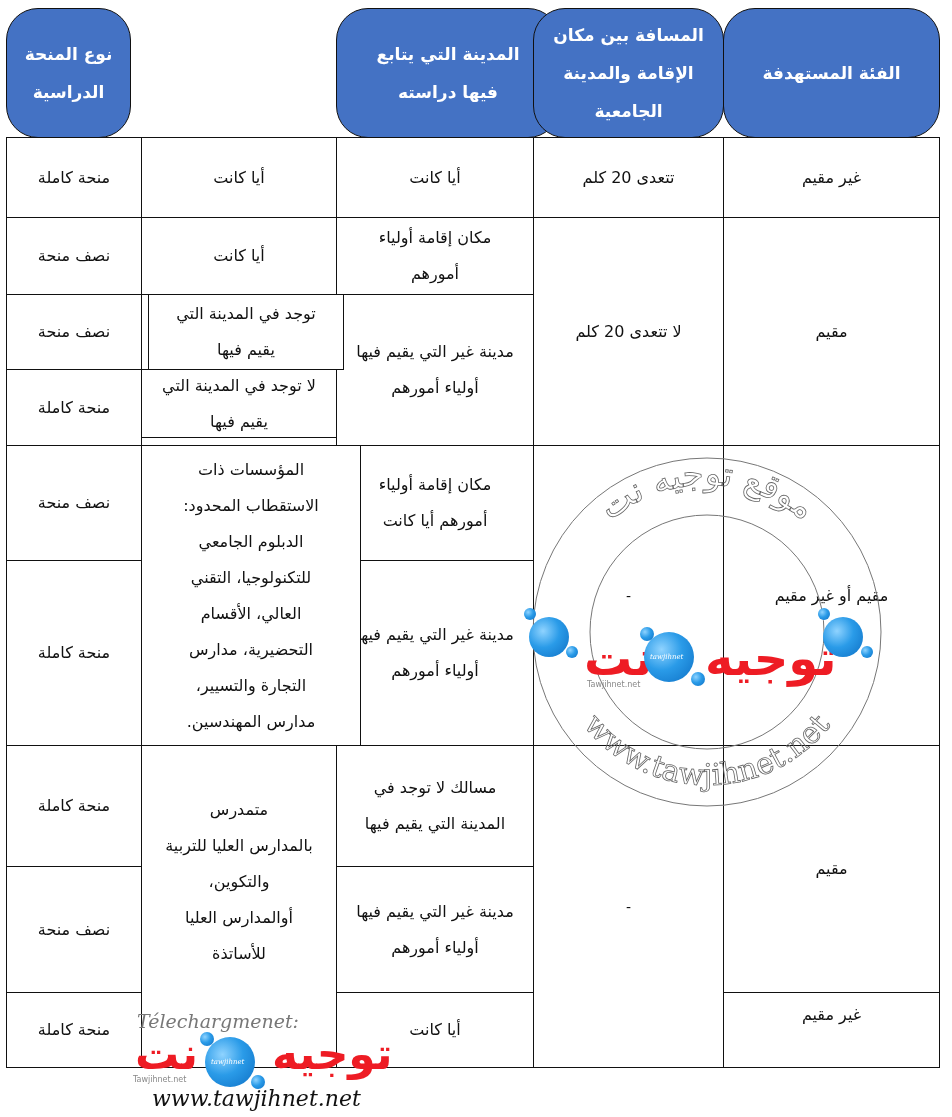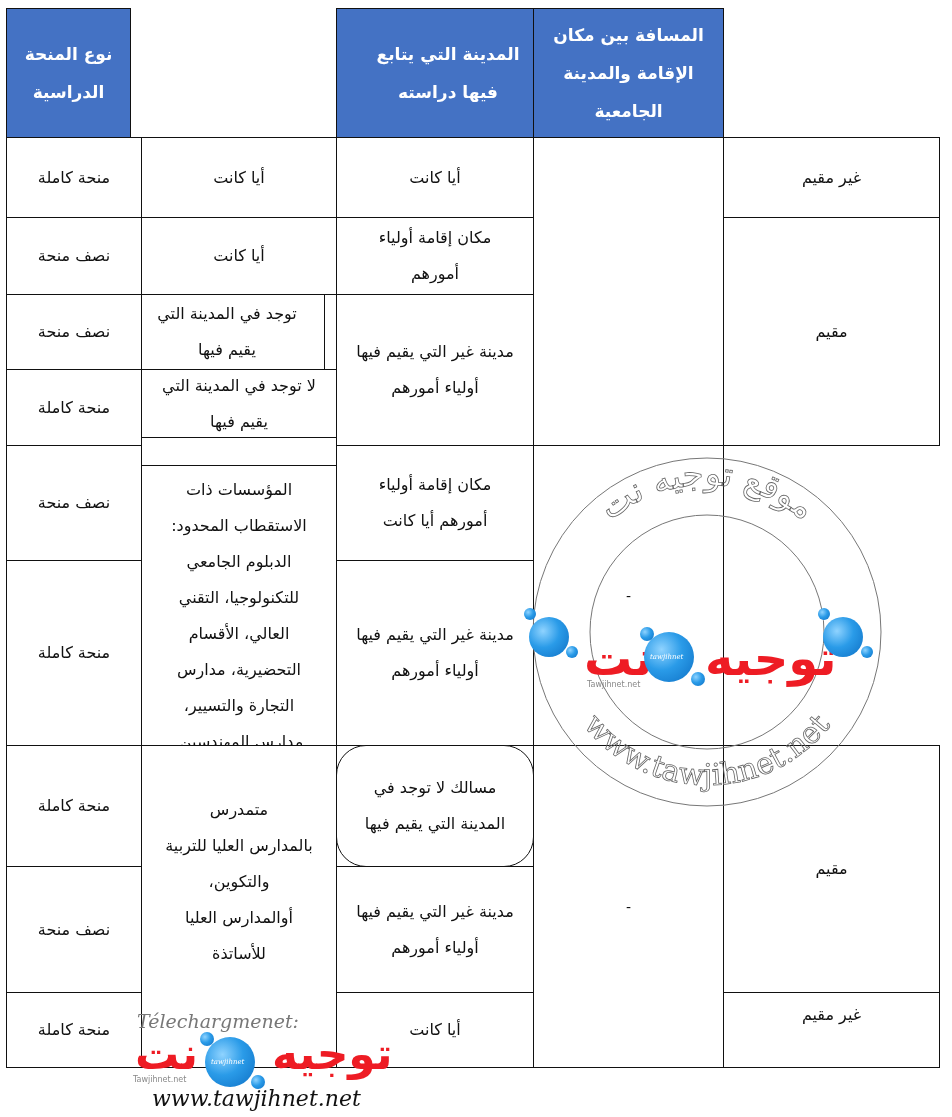--- a/index.html
+++ b/index.html
@@ -2,21 +2,21 @@
 <html><head>
 <meta charset="utf-8">
 <style>
   html, body { margin:0; padding:0; background:#ffffff; }
   body { width:952px; height:1117px; position:relative; overflow:hidden;
          font-family:"DejaVu Sans", sans-serif; color:#111; }
   .tbl { position:absolute; left:6px; top:8px; width:934px; height:1060px; }
   .cell { position:absolute; box-sizing:border-box; border:1.5px solid #111;
           display:flex; align-items:center; justify-content:center; text-align:center;
           direction:rtl; font-size:16px; line-height:36px; padding:0 6px; background:#fff; }
-  .hdr { background:#4472c4; color:#fff; font-size:17px; font-weight:bold; line-height:38px; }
+  .hdr { background:#4472c4; color:#fff; font-size:17px; font-weight:bold; line-height:38px;border-radius:32px; }
   .cell span { white-space:pre-line; display:block; }
   .dash { font-size:14px; }
   
   .stamp { position:absolute; left:530px; top:455px; width:355px; height:355px; pointer-events:none; }
   .logo-word { position:absolute; color:#ee1c24; font-weight:bold; font-family:"DejaVu Sans", sans-serif; direction:rtl; }
   .bubble { position:absolute; border-radius:50%;
             background:radial-gradient(circle at 35% 35%, #8fd3ff 0%, #2a9be8 45%, #0d6fc4 100%); }
   .bubble-label { position:absolute; color:#fff; font-family:"DejaVu Serif", serif; font-style:italic; font-size:7px; }
   .small-site { position:absolute; font-size:8px; color:#888; font-family:"DejaVu Sans", sans-serif; }
   .footer-dl { position:absolute; left:137px; top:1010px; font-family:"DejaVu Serif", serif; font-style:italic;
@@ -35,79 +35,91 @@
     </div>
   <div class="cell hdr" style="left:330px;top:0;width:224px;height:130px;">
       <span>المدينة التي يتابع
 فيها دراسته</span>
     </div>
   <div class="cell hdr" style="left:527px;top:0;width:191px;height:130px;">
       <span>المسافة بين مكان
 الإقامة والمدينة
 الجامعية</span>
     </div>
+  <div class="cell hdr" style="left:717px;top:0;width:217px;height:130px;">
+      <span>الفئة المستهدفة</span>
+    </div>
 
   <div class="cell" style="left:717px;top:129px;width:217px;height:81px;">
       <span>غير مقيم</span>
     </div>
+  <div class="cell" style="left:527px;top:129px;width:191px;height:81px;">
+      <span>تتعدى 20 كلم</span>
+    </div>
   <div class="cell" style="left:330px;top:129px;width:198px;height:81px;">
       <span>أيا كانت</span>
     </div>
   <div class="cell" style="left:135px;top:129px;width:196px;height:81px;">
       <span>أيا كانت</span>
     </div>
   <div class="cell" style="left:0;top:129px;width:136px;height:81px;">
       <span>منحة كاملة</span>
     </div>
 
   <div class="cell" style="left:717px;top:209px;width:217px;height:229px;">
       <span>مقيم</span>
+    </div>
+  <div class="cell" style="left:527px;top:209px;width:191px;height:229px;">
+      <span>لا تتعدى 20 كلم</span>
     </div>
   <div class="cell" style="left:330px;top:209px;width:198px;height:78px;">
       <span>مكان إقامة أولياء
 أمورهم</span>
     </div>
   <div class="cell" style="left:135px;top:209px;width:196px;height:78px;">
       <span>أيا كانت</span>
     </div>
   <div class="cell" style="left:0;top:209px;width:136px;height:78px;">
       <span>نصف منحة</span>
     </div>
 
   <div class="cell" style="left:330px;top:286px;width:198px;height:152px;">
       <span>مدينة غير التي يقيم فيها
 أولياء أمورهم</span>
     </div>
-  <div class="cell" style="left:123px;top:286px;width:196px;height:76px;">
+  <div class="cell" style="left:142px;top:286px;width:196px;height:76px;">
       <span>توجد في المدينة التي
 يقيم فيها</span>
     </div>
   <div class="cell" style="left:0;top:286px;width:136px;height:76px;">
       <span>نصف منحة</span>
     </div>
   <div class="cell" style="left:135px;top:361px;width:196px;height:69px;">
       <span>لا توجد في المدينة التي
 يقيم فيها</span>
     </div>
   <div class="cell" style="left:0;top:361px;width:136px;height:77px;">
       <span>منحة كاملة</span>
     </div>
 
+  <div class="cell" style="left:717px;top:437px;width:217px;height:301px;">
+      <span>مقيم أو غير مقيم</span>
+    </div>
   <div class="cell dash" style="left:527px;top:437px;width:191px;height:301px;">
       <span>-</span>
     </div>
   <div class="cell" style="left:330px;top:437px;width:198px;height:116px;">
       <span>مكان إقامة أولياء
 أمورهم أيا كانت</span>
     </div>
   <div class="cell" style="left:330px;top:552px;width:198px;height:186px;">
       <span>مدينة غير التي يقيم فيها
 أولياء أمورهم</span>
     </div>
-  <div class="cell" style="left:135px;top:437px;width:196px;height:301px;margin-top:20px;">
+  <div class="cell" style="left:135px;top:437px;width:220px;height:301px;">
       <span>المؤسسات ذات
 الاستقطاب المحدود:
 الدبلوم الجامعي
 للتكنولوجيا، التقني
 العالي، الأقسام
 التحضيرية، مدارس
 التجارة والتسيير،
 مدارس المهندسين.</span>
     </div>
   <div class="cell" style="left:0;top:437px;width:136px;height:116px;">
@@ -119,21 +131,21 @@
 
   <div class="cell" style="left:717px;top:737px;width:217px;height:248px;">
       <span>مقيم</span>
     </div>
   <div class="cell" style="left:717px;top:984px;width:217px;height:76px;align-items:flex-start;padding-top:4px;">
       <span>غير مقيم</span>
     </div>
   <div class="cell dash" style="left:527px;top:737px;width:191px;height:323px;">
       <span>-</span>
     </div>
-  <div class="cell" style="left:330px;top:737px;width:198px;height:122px;border-radius:30px;">
+  <div class="cell" style="left:330px;top:737px;width:198px;height:122px;">
       <span>مسالك لا توجد في
 المدينة التي يقيم فيها</span>
     </div>
   <div class="cell" style="left:330px;top:858px;width:198px;height:127px;">
       <span>مدينة غير التي يقيم فيها
 أولياء أمورهم</span>
     </div>
   <div class="cell" style="left:330px;top:984px;width:198px;height:76px;">
       <span>أيا كانت</span>
     </div>

